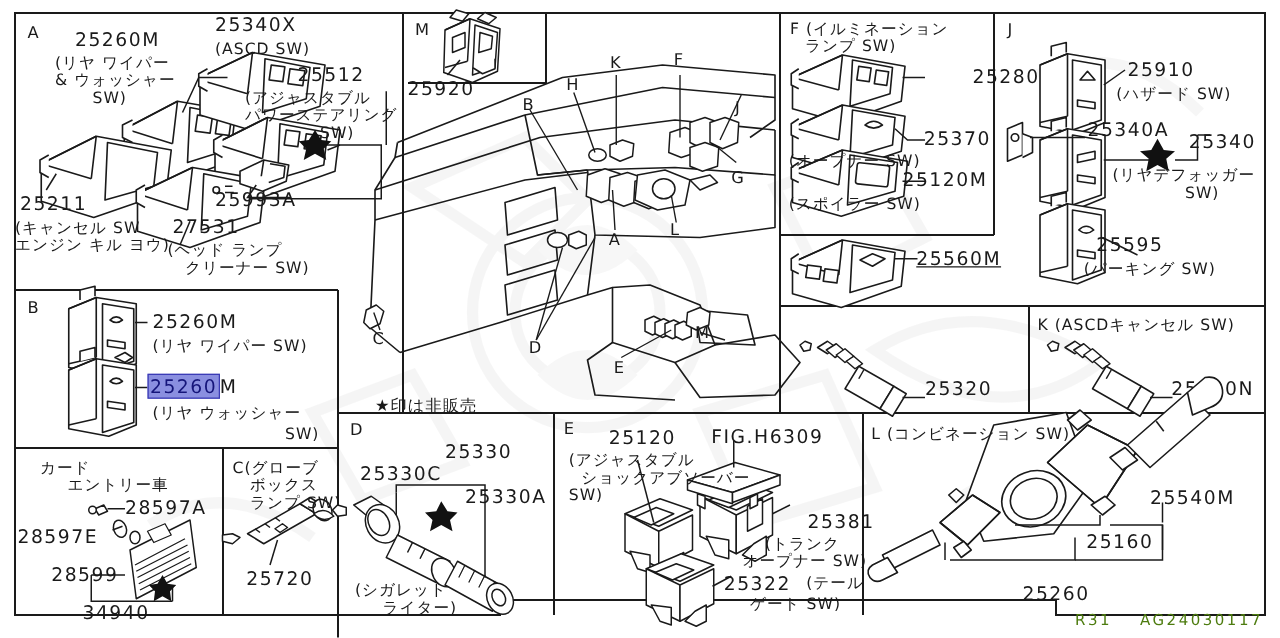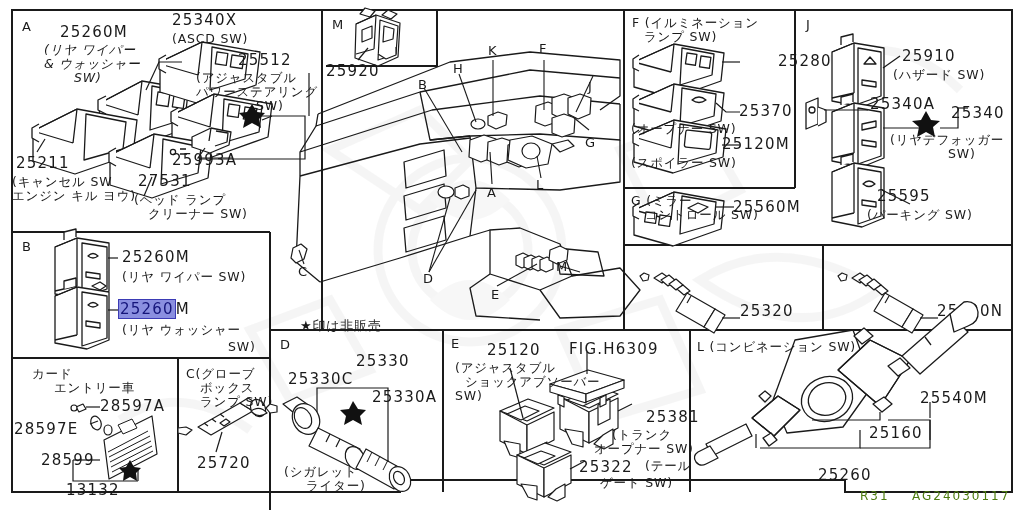--- a/index.html
+++ b/index.html
@@ -118,21 +118,21 @@
       <path d="M205 148 L198 158 L232 158"></path>
       <path d="M262 120 L272 116"></path>
       <path d="M251 116 L275 116 L305 116 L305 159 L201 159"></path>
       <path d="M309 116 L309 73"></path>
     </g>
     <path d="M247 112 l5 -8 l5 8 l8 1 l-6 6 l2 9 l-9 -5 l-9 5 l2 -9 l-6 -6 Z" fill="#111" stroke="none"></path>
   </svg>
 
   <div class="lbl sec" style="left:22px;  top:20px;">A</div>
   <div class="lbl num" style="left:60px;  top:24px;">25260M</div>
-  <div class="lbl jp" style="left:44px;  top:43px;font-style:italic;"><span>(リヤ ワイパー</span><br><span>&amp; ウォッシャー</span><br><span style="margin-left:30px;display:inline-block">SW)</span></div>
+  <div class="lbl jp" style="left:44px;  top:43px;"><span>(リヤ ワイパー</span><br><span>&amp; ウォッシャー</span><br><span style="margin-left:30px;display:inline-block">SW)</span></div>
   <div class="lbl num" style="left:172px; top:12px;">25340X</div>
   <div class="lbl jp" style="left:172px; top:32px;">(ASCD SW)</div>
   <div class="lbl num" style="left:238px; top:52px;">25512</div>
   <div class="lbl jp" style="left:196px; top:71px;"><span>(アジャスタブル</span><br><span>パワーステアリング</span><br><span style="margin-left:60px;display:inline-block">SW)</span></div>
   <div class="lbl num" style="left:16px;  top:155px;">25211</div>
   <div class="lbl jp" style="left:12px;  top:175px;"><span>(キャンセル SW</span><br><span>エンジン キル ヨウ)</span></div>
   <div class="lbl num" style="left:138px; top:173px;">27531</div>
   <div class="lbl jp" style="left:134px; top:193px;"><span>(ヘッド ランプ</span><br><span style="margin-left:14px;display:inline-block">クリーナー SW)</span></div>
   <div class="lbl num" style="left:172px; top:152px;">25993A</div>
 
@@ -189,21 +189,21 @@
       <path d="M73 460 L73 481 L138 481"></path>
       <path d="M138 481 L138 470"></path>
     </g>
     <path d="M126 467 l4 -7 l4 7 l7 1 l-5 5 l1 8 l-7 -4 l-7 4 l1 -8 l-5 -5 Z" fill="#111" stroke="none"></path>
   </svg>
 
   <div class="lbl jp" style="left:32px;  top:367px;"><span>カード</span><br><span style="margin-left:22px;display:inline-block">エントリー車</span></div>
   <div class="lbl num" style="left:100px; top:398px;">28597A</div>
   <div class="lbl num" style="left:14px;  top:421px;">28597E</div>
   <div class="lbl num" style="left:41px;  top:452px;">28599</div>
-  <div class="lbl num" style="left:66px;  top:482px;">13132</div>
+  <div class="lbl num" style="left:66px;  top:482px;">34940</div>
 
   <svg class="layer" viewBox="0 0 1024 510">
     <g stroke="#1a1a1a" fill="#fff" stroke-width="1.2" stroke-linejoin="round">
       <path d="M198 427 l42 -24 l13 8 l-42 24 Z"></path>
       <path d="M240 403 l8 -5 l13 8 l-8 5 Z"></path>
       <ellipse cx="258" cy="408" rx="7" ry="9" transform="rotate(-30 258 408)"></ellipse>
       <path d="M251 411 q9 -6 16 2 q-9 6 -16 -2 Z"></path>
       <path d="M192 430 l-6 -3 l-8 1 l0 5 l8 2 Z"></path>
       <path d="M204 423 l4 3 M212 419 l4 3 M220 414 l4 3"></path>
       <path d="M226 419 l4 3 l-6 4 l-4 -3 Z"></path>
@@ -338,22 +338,21 @@
       <path d="M634 210 l40 -18 M674 192 l-3 28 M671 220 l-37 -10"></path>
       <path d="M682 196 l34 6 l-2 22 l-34 10 Z"></path>
       <path d="M688 208 l10 -5 l10 4 l-10 6 Z"></path>
       <rect x="646" y="212" width="11" height="10" transform="rotate(8 646 212)"></rect>
       <rect x="660" y="215" width="11" height="10" transform="rotate(8 660 215)"></rect>
       <path d="M639 203 l-6 4 l0 9 l6 3"></path>
     </g>
     <path d="M716 207 L734 207" stroke="#1a1a1a" fill="none" stroke-width="1.2"></path>
   </svg>
 
-  <div class="lbl jpsec" style="left:631px; top:194px;"><span>G (ミラー</span><br><span style="margin-left:14px;display:inline-block">コントロール SW)</span></div>
-  <div class="lbl num" style="left:733px; top:199px;">25560M</div>
+  <div class="lbl num" style="left:733px; top:199px;text-decoration:underline;">25560M</div>
 
   <svg class="layer" viewBox="0 0 1024 510">
     <g stroke="#1a1a1a" fill="#fff" stroke-width="1.2" stroke-linejoin="round">
       <path d="M654 278 l8 -5 l7 5 l-7 5 Z"></path>
       <path d="M661 280 l8 -5 l7 6 l-8 5 Z"></path>
       <path d="M669 284 l7 -5 l7 6 l-7 5 Z"></path>
       <path d="M677 289 l6 -4 l7 6 l-6 4 Z"></path>
       <path d="M649 275 l-5 -2 l-4 3 l3 5 l5 -1 Z"></path>
       <path d="M687 293 l28 16 l-11 18 l-28 -16 Z"></path>
       <path d="M715 309 l10 6 l-11 18 l-10 -6 Z"></path>
@@ -419,20 +418,21 @@
       <path d="M867 284 l7 -5 l7 6 l-7 5 Z"></path>
       <path d="M875 289 l6 -4 l7 6 l-6 4 Z"></path>
       <path d="M847 275 l-5 -2 l-4 3 l3 5 l5 -1 Z"></path>
       <path d="M885 293 l28 16 l-11 18 l-28 -16 Z"></path>
       <path d="M913 309 l10 6 l-11 18 l-10 -6 Z"></path>
       <path d="M889 296 l-4 7"></path>
     </g>
     <path d="M920 318 L938 318" stroke="#1a1a1a" fill="none" stroke-width="1.2"></path>
   </svg>
 
+  <div class="lbl jpsec" style="left:830px; top:253px;">K (ASCDキャンセル SW)</div>
   <div class="lbl num" style="left:937px; top:303px;">25320N</div>
 
   <svg class="layer" viewBox="0 0 1024 510">
     <g stroke="#1a1a1a" fill="#fff" stroke-width="1.3" stroke-linejoin="round">
 
       <path d="M773 400 l22 -60 l58 -10 l20 55 l-30 42 l-56 6 Z"></path>
       <ellipse cx="827" cy="399" rx="26" ry="22" transform="rotate(-20 827 399)"></ellipse>
       <ellipse cx="827" cy="399" rx="19" ry="16" transform="rotate(-20 827 399)"></ellipse>
 
       <path d="M838 370 l32 -30 l40 20 l-30 46 Z"></path>

